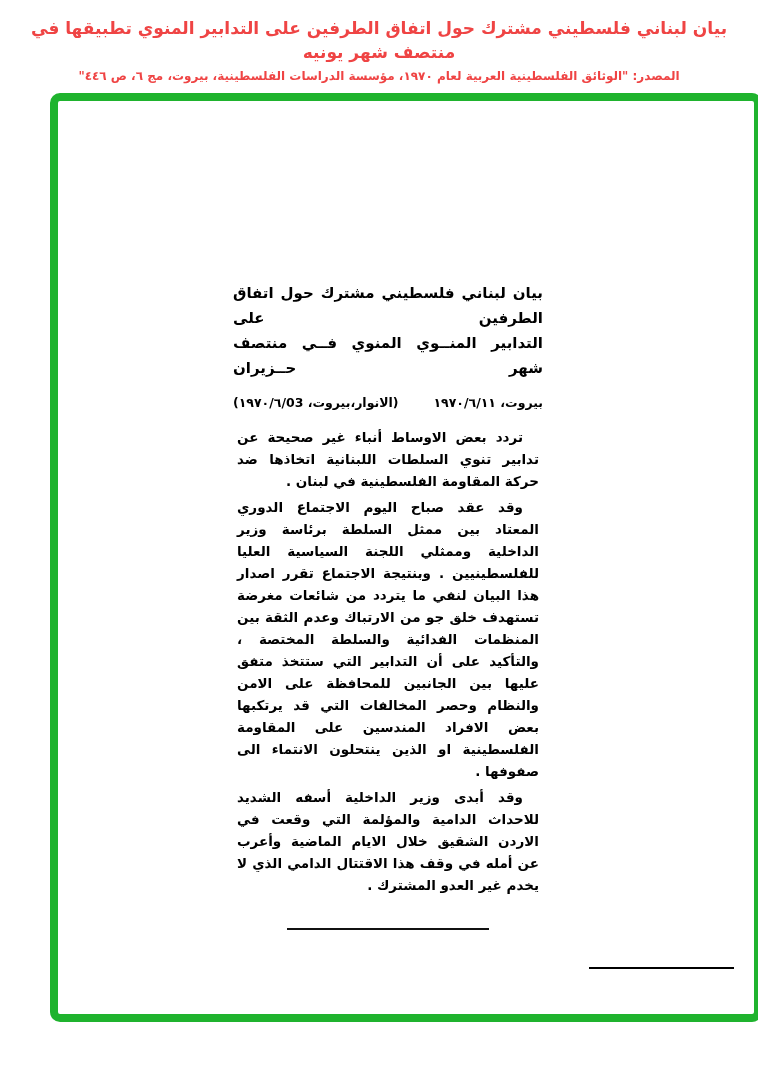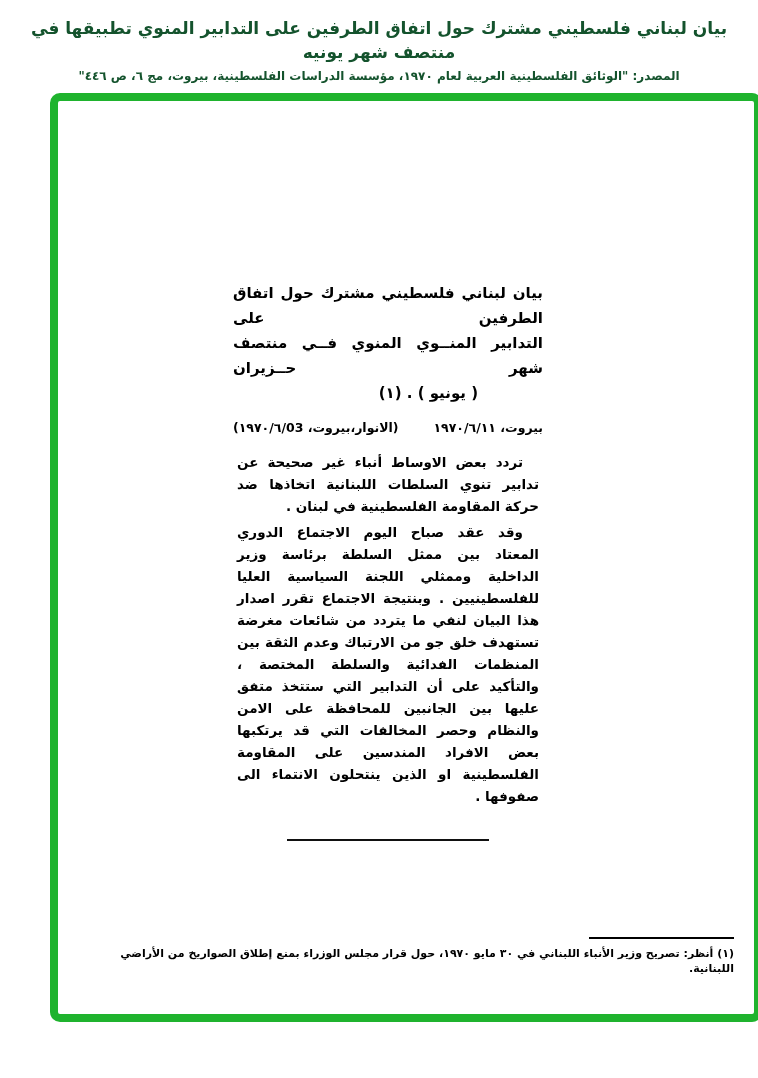--- a/index.html
+++ b/index.html
@@ -16,21 +16,21 @@
     overflow: hidden;
     direction: rtl;
   }
   
   .page-header {
     position: absolute;
     top: 16px;
     left: 0;
     right: 0;
     text-align: center;
-    color: #14532d;
+    color: #ef4444;
   }
   .header-title {
     font-size: 17px;
     font-weight: bold;
     line-height: 24px;
     margin: 0 10px;
   }
   .header-source {
     font-size: 12px;
     font-weight: bold;
@@ -130,36 +130,35 @@
     <div class="header-source">المصدر: "الوثائق الفلسطينية العربية لعام ١٩٧٠، مؤسسة الدراسات الفلسطينية، بيروت، مج ٦، ص ٤٤٦"</div>
   </div>
 
   <div class="highlight-box" style="border-color: rgb(31, 179, 46);">
 
     <div class="doc-content">
 
       <div class="doc-title">
         <div class="t-line">بيان لبناني فلسطيني مشترك حول اتفاق الطرفين على</div>
         <div class="t-line">التدابير المنــوي المنوي فــي منتصف شهر حــزيران</div>
-        <div class="t-line-last">( يونيو ) . (١)</div>
       </div>
 
       <div class="dateline">
         <span>بيروت، ١٩٧٠/٦/١١</span>
         <span>(الانوار،بيروت، ١٩٧٠/٦/03)</span>
       </div>
 
       <div class="doc-body">
         <p>تردد بعض الاوساط أنباء غير صحيحة عن تدابير تنوي السلطات اللبنانية اتخاذها ضد حركة المقاومة الفلسطينية في لبنان .</p>
         <p>وقد عقد صباح اليوم الاجتماع الدوري المعتاد بين ممثل السلطة برئاسة وزير الداخلية وممثلي اللجنة السياسية العليا للفلسطينيين . وبنتيجة الاجتماع تقرر اصدار هذا البيان لنفي ما يتردد من شائعات مغرضة تستهدف خلق جو من الارتباك وعدم الثقة بين المنظمات الفدائية والسلطة المختصة ، والتأكيد على أن التدابير التي ستتخذ متفق عليها بين الجانبين للمحافظة على الامن والنظام وحصر المخالفات التي قد يرتكبها بعض الافراد المندسين على المقاومة الفلسطينية او الذين ينتحلون الانتماء الى صفوفها .</p>
+        <p>وقد أبدى وزير الداخلية أسفه الشديد للاحداث الدامية والمؤلمة التي وقعت في الاردن الشقيق خلال الايام الماضية وأعرب عن أمله في وقف هذا الاقتتال الدامي الذي لا يخدم غير العدو المشترك .</p>
       </div>
 
       <div class="section-divider"></div>
     </div>
 
     <div class="footnote">
       <div class="footnote-rule"></div>
-      <div class="footnote-text">(١) أنظر: تصريح وزير الأنباء اللبناني في ٣٠ مايو ١٩٧٠، حول قرار مجلس الوزراء بمنع إطلاق الصواريخ من الأراضي اللبنانية.</div>
     </div>
 
   </div>
 
 </div>
 
 </body></html>

